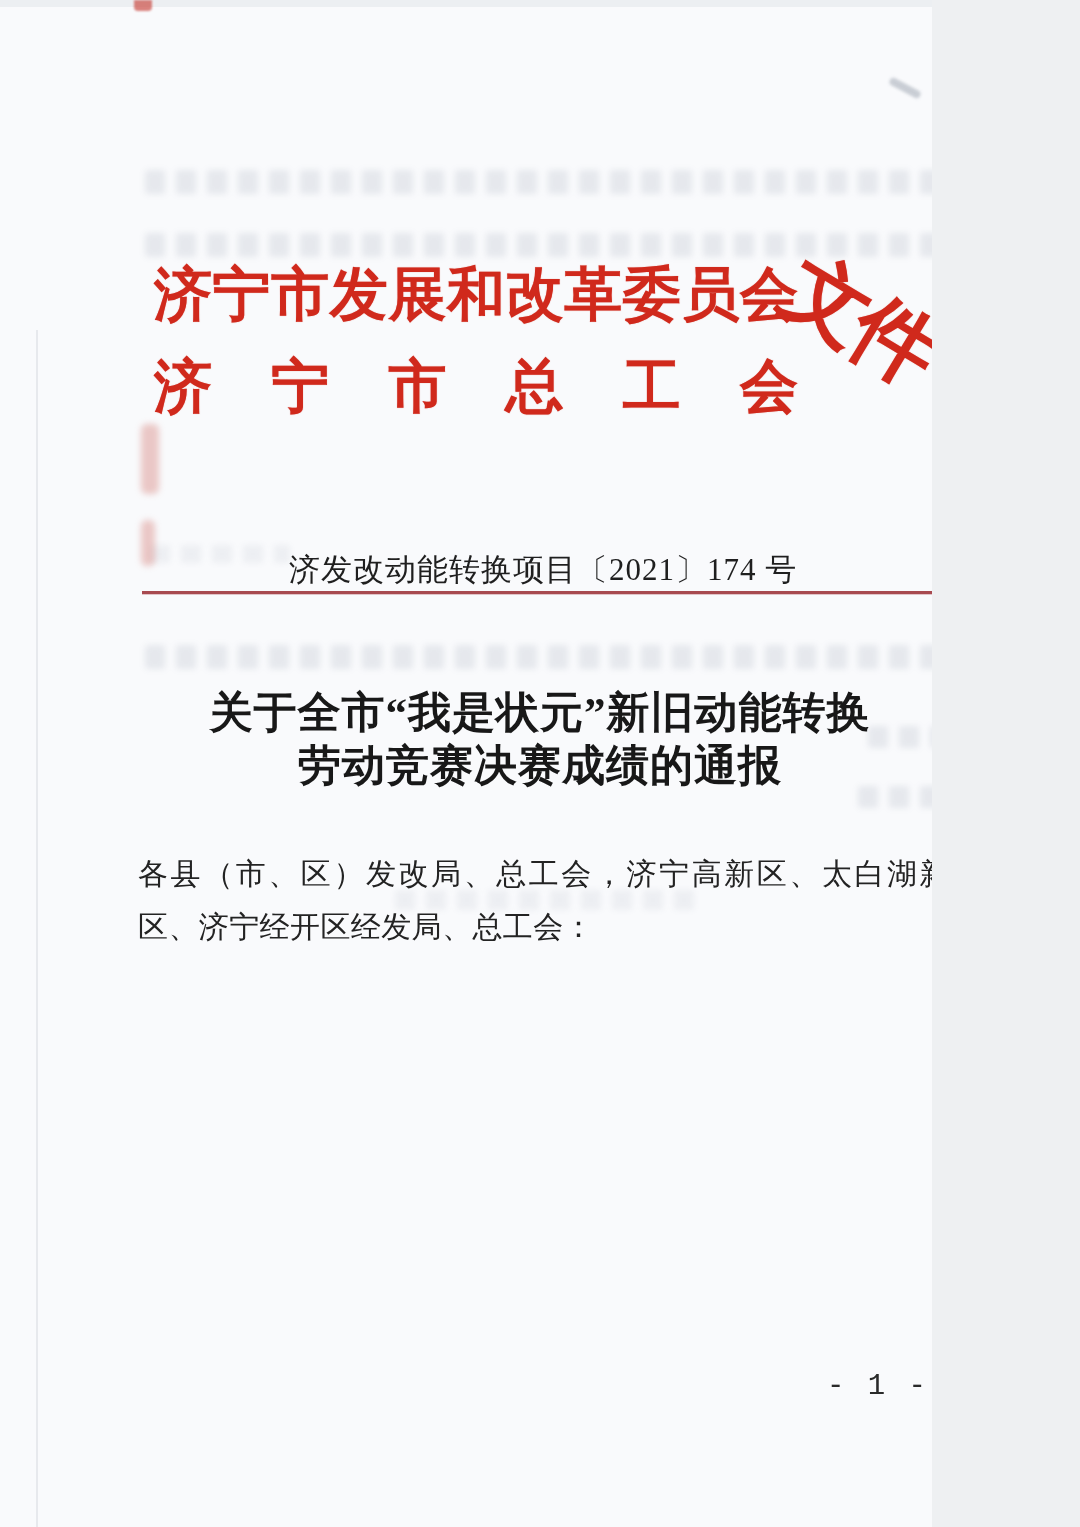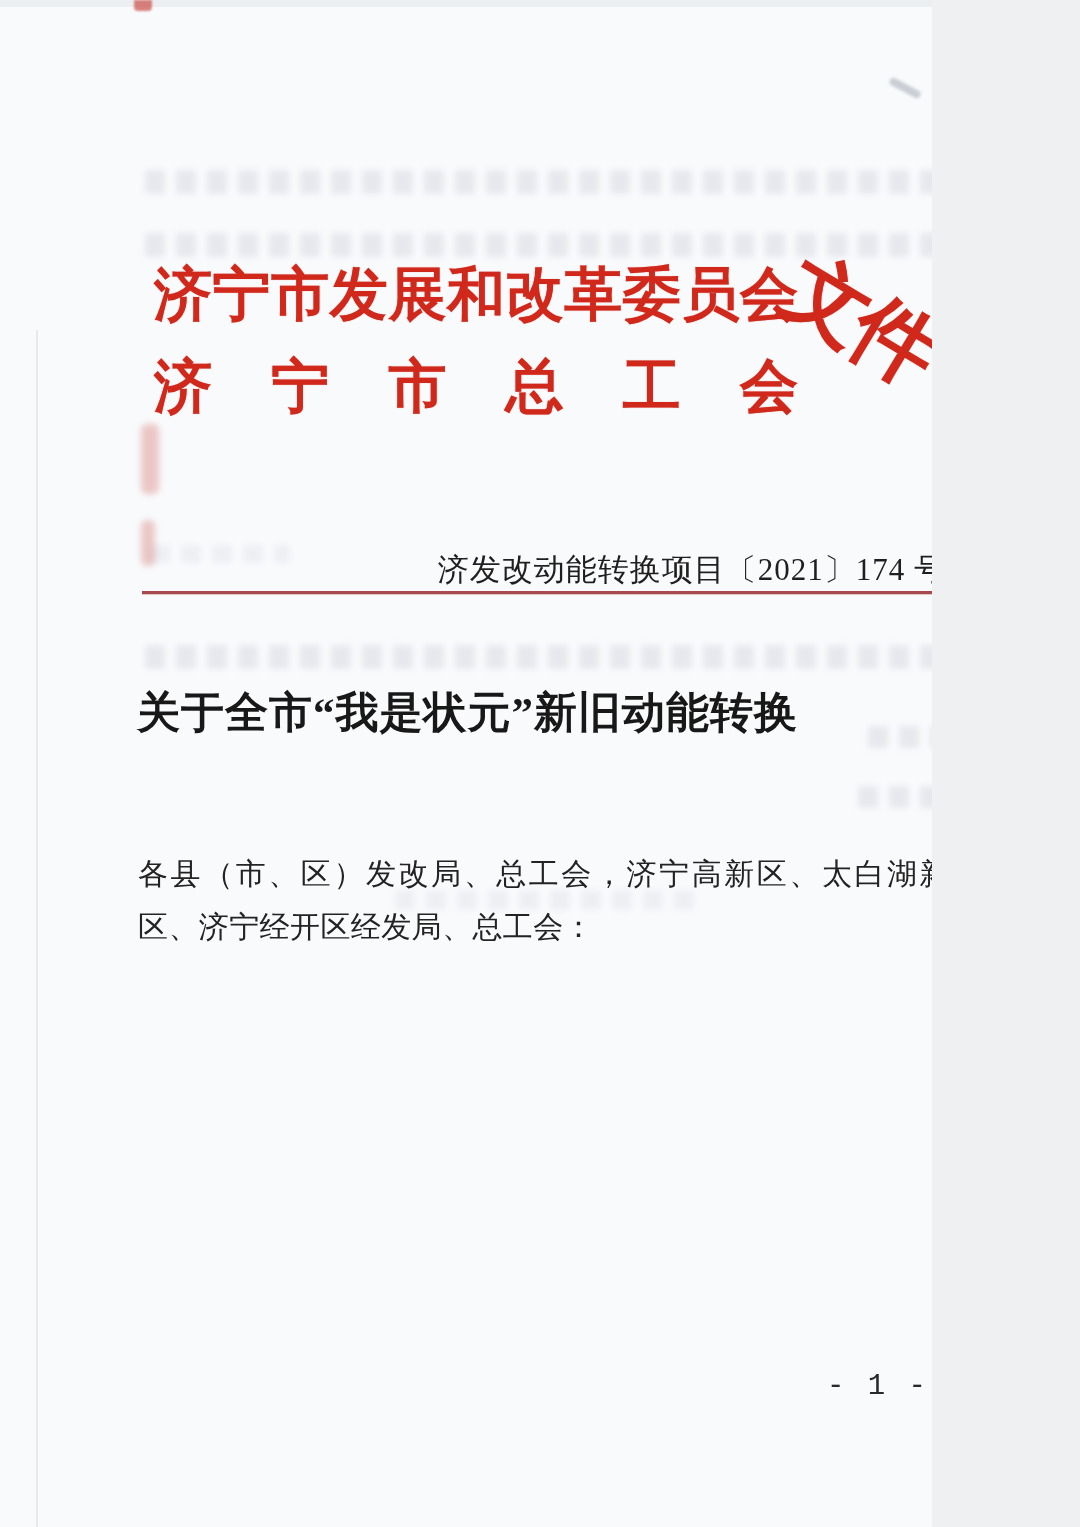--- a/index.html
+++ b/index.html
@@ -52,32 +52,32 @@
     position:absolute;left:798px;top:250px;
     color:var(--accent-red);
     font-size:84px;font-weight:900;line-height:1;
     letter-spacing:-6px;white-space:nowrap;
     transform:rotate(31deg);transform-origin:12% 30%;
     text-shadow:0 0 1px rgba(208,41,28,.6);
   }
   
   .doc-number{
     position:absolute;left:140px;top:549px;width:806px;
-    text-align:right;color:#1f1f1f;
+    text-align:center;color:#1f1f1f;
     font-size:31px;letter-spacing:1px;white-space:nowrap;
   }
   .red-separator{
     position:absolute;left:142px;top:591px;width:802px;height:3px;
     background:var(--rule-red);border:0;
     box-shadow:0 1px 0 rgba(168,74,80,.3);
   }
   
   .doc-title{
     position:absolute;left:137px;top:686px;width:806px;
-    color:#181818;
+    text-align:center;color:#181818;
     font-size:43px;font-weight:700;line-height:53px;
     letter-spacing:1px;
   }
   
   .body-block{
     position:absolute;left:138px;top:847px;width:812px;
     color:var(--ink);
     font-size:30px;line-height:53px;
     text-align:justify;
     letter-spacing:.4px;
@@ -125,20 +125,21 @@
   <div class="org-line org-line1">济宁市发展和改革委员会</div>
   <div class="org-line org-line2">济宁市总工会</div>
   <div class="doc-type-stamp">文件</div>
 
   <div class="doc-number">济发改动能转换项目〔2021〕174 号</div>
 
   <hr class="red-separator">
 
   <h1 class="doc-title">
     <div>关于全市“我是状元”新旧动能转换</div>
+    <div>劳动竞赛决赛成绩的通报</div>
   </h1>
 
   <div class="body-block">
     <p>各县（市、区）发改局、总工会，济宁高新区、太白湖新区、济宁经开区经发局、总工会：</p>
   </div>
 
   <div class="page-number">- 1 -</div>
 
 </div>
 

